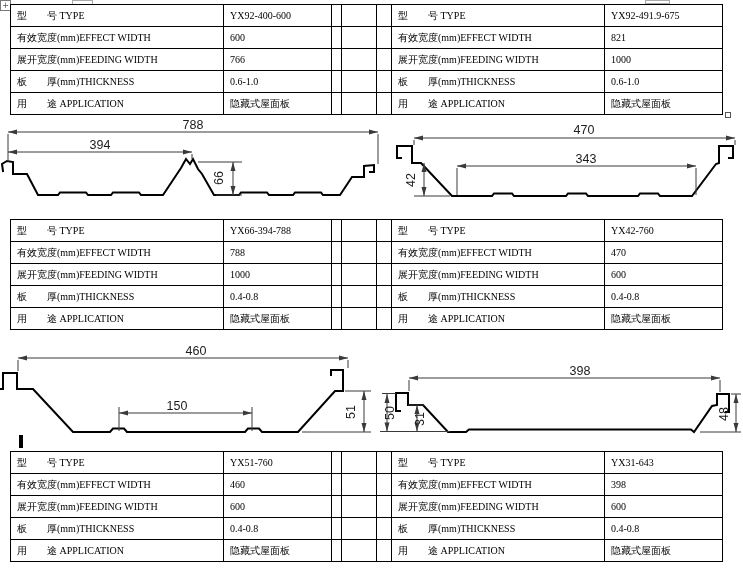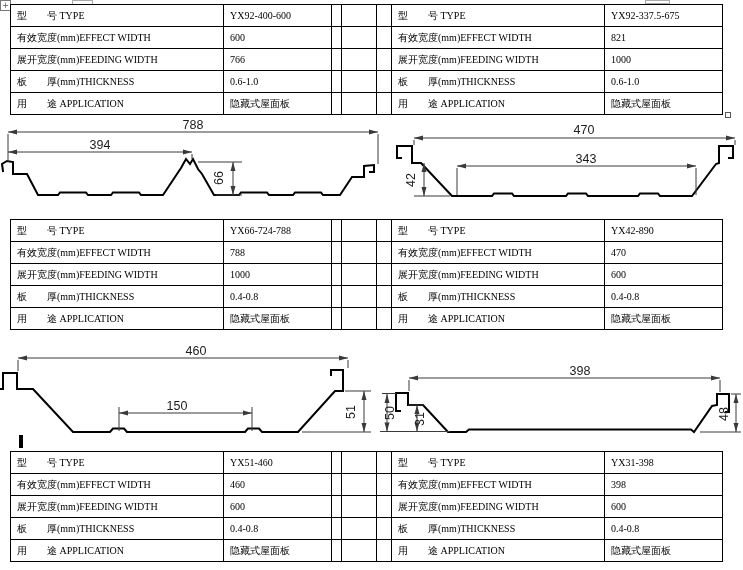--- a/index.html
+++ b/index.html
@@ -47,21 +47,21 @@
       <col style="width:118px">
     </colgroup>
   <tbody>
       <tr>
     <td class="lbl">型　　号 TYPE</td>
     <td class="val">YX92-400-600</td>
     <td class="emp"></td>
         <td class="emp"></td>
         <td class="emp"></td>
     <td class="lbl">型　　号 TYPE</td>
-    <td class="val">YX92-337.5-675</td>
+    <td class="val">YX92-491.9-675</td>
   </tr>
   <tr>
     <td class="lbl">有效宽度(mm)EFFECT WIDTH</td>
     <td class="val">600</td>
     <td class="emp"></td>
         <td class="emp"></td>
         <td class="emp"></td>
     <td class="lbl">有效宽度(mm)EFFECT WIDTH</td>
     <td class="val">821</td>
   </tr>
@@ -142,26 +142,26 @@
       <col style="width:108px">
       <col style="width:10px">
       <col style="width:35px">
       <col style="width:15px">
       <col style="width:213px">
       <col style="width:118px">
     </colgroup>
   <tbody>
       <tr>
     <td class="lbl">型　　号 TYPE</td>
-    <td class="val">YX66-724-788</td>
-    <td class="emp"></td>
-        <td class="emp"></td>
-        <td class="emp"></td>
-    <td class="lbl">型　　号 TYPE</td>
-    <td class="val">YX42-890</td>
+    <td class="val">YX66-394-788</td>
+    <td class="emp"></td>
+        <td class="emp"></td>
+        <td class="emp"></td>
+    <td class="lbl">型　　号 TYPE</td>
+    <td class="val">YX42-760</td>
   </tr>
   <tr>
     <td class="lbl">有效宽度(mm)EFFECT WIDTH</td>
     <td class="val">788</td>
     <td class="emp"></td>
         <td class="emp"></td>
         <td class="emp"></td>
     <td class="lbl">有效宽度(mm)EFFECT WIDTH</td>
     <td class="val">470</td>
   </tr>
@@ -247,26 +247,26 @@
       <col style="width:108px">
       <col style="width:10px">
       <col style="width:35px">
       <col style="width:15px">
       <col style="width:213px">
       <col style="width:118px">
     </colgroup>
   <tbody>
       <tr>
     <td class="lbl">型　　号 TYPE</td>
-    <td class="val">YX51-460</td>
-    <td class="emp"></td>
-        <td class="emp"></td>
-        <td class="emp"></td>
-    <td class="lbl">型　　号 TYPE</td>
-    <td class="val">YX31-398</td>
+    <td class="val">YX51-760</td>
+    <td class="emp"></td>
+        <td class="emp"></td>
+        <td class="emp"></td>
+    <td class="lbl">型　　号 TYPE</td>
+    <td class="val">YX31-643</td>
   </tr>
   <tr>
     <td class="lbl">有效宽度(mm)EFFECT WIDTH</td>
     <td class="val">460</td>
     <td class="emp"></td>
         <td class="emp"></td>
         <td class="emp"></td>
     <td class="lbl">有效宽度(mm)EFFECT WIDTH</td>
     <td class="val">398</td>
   </tr>

